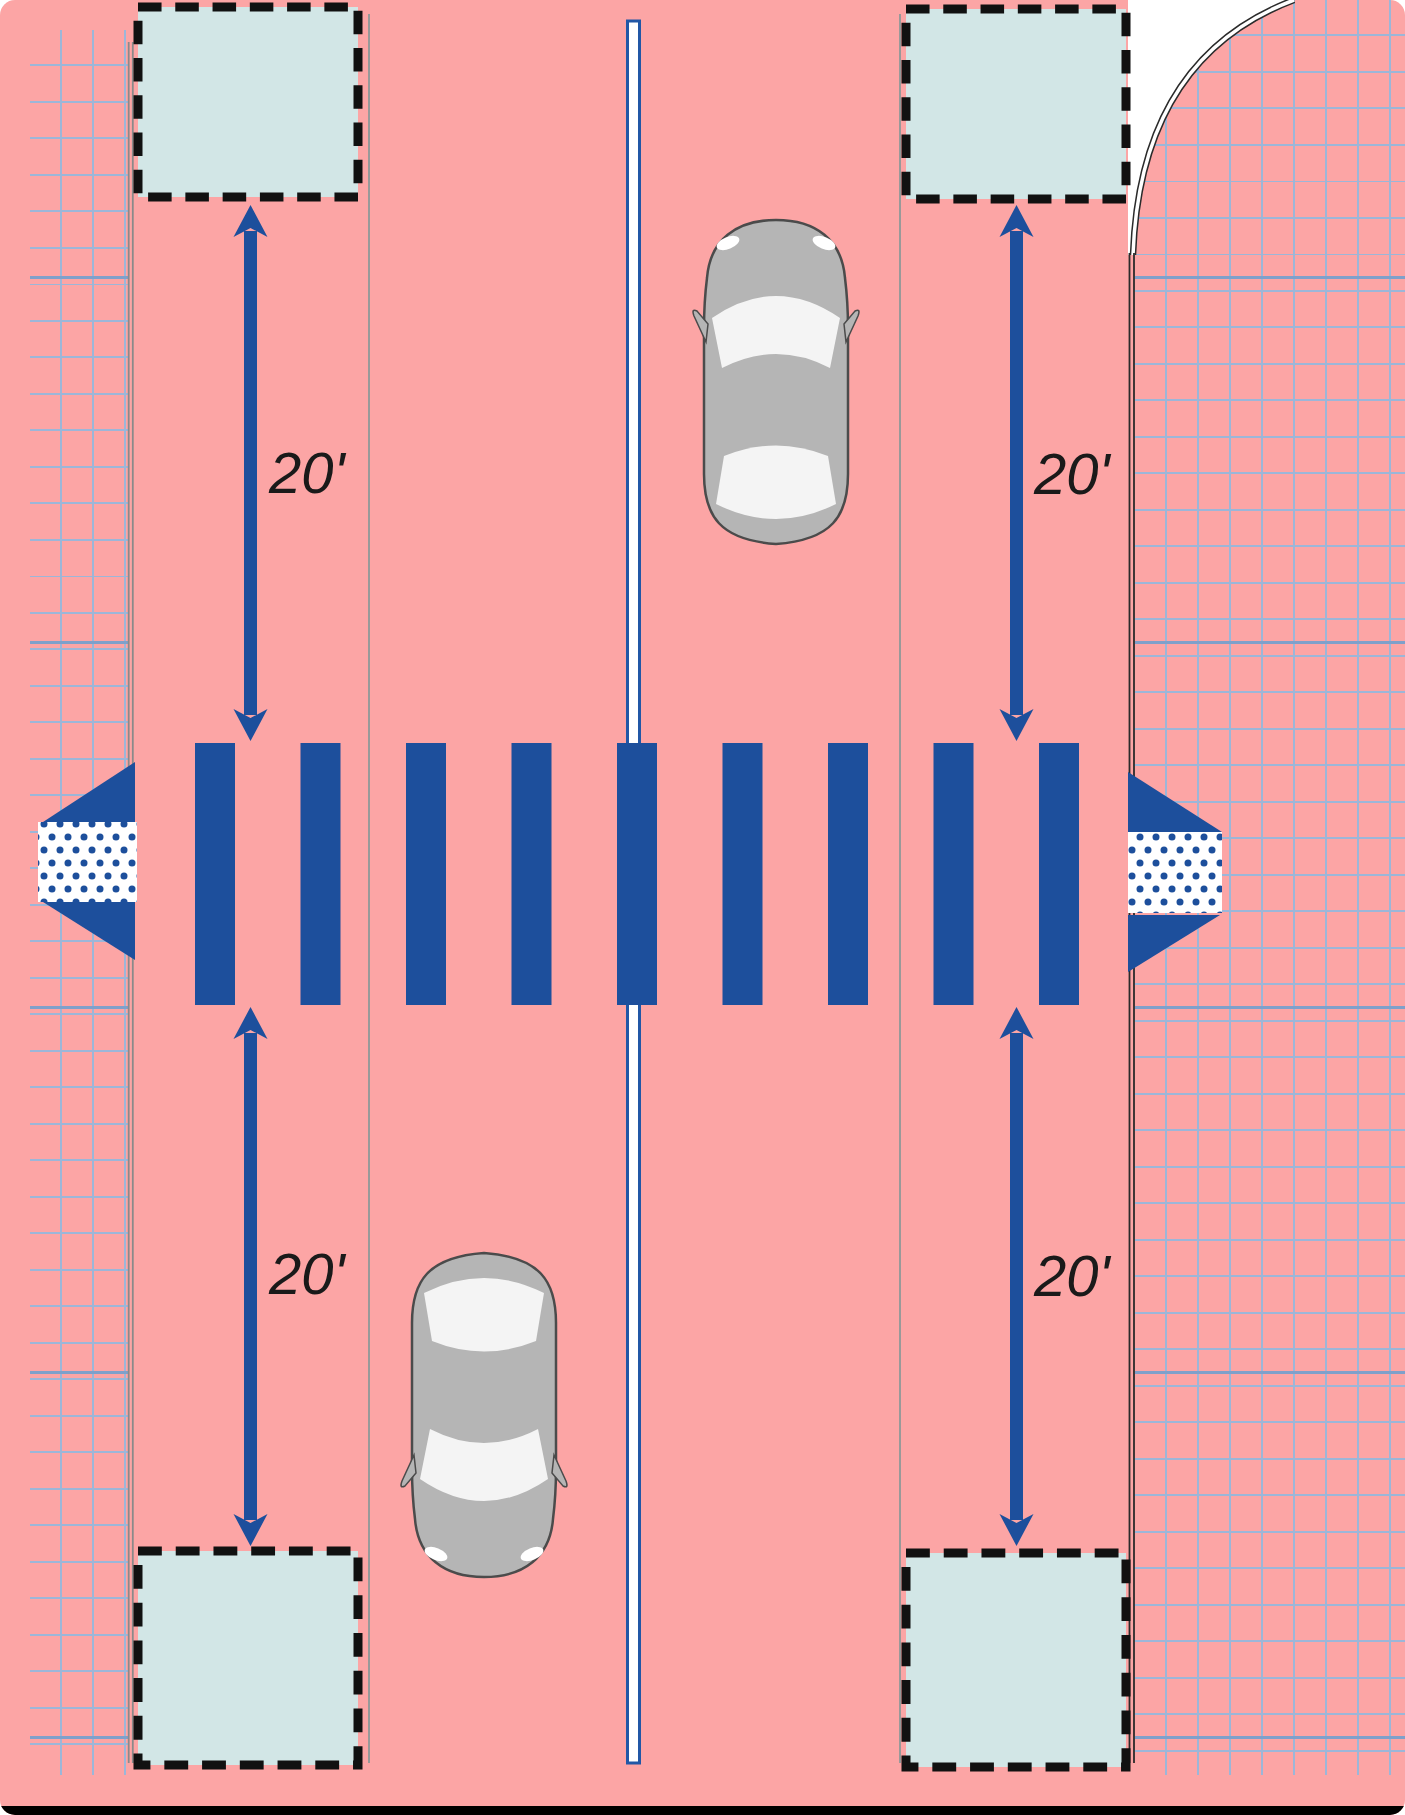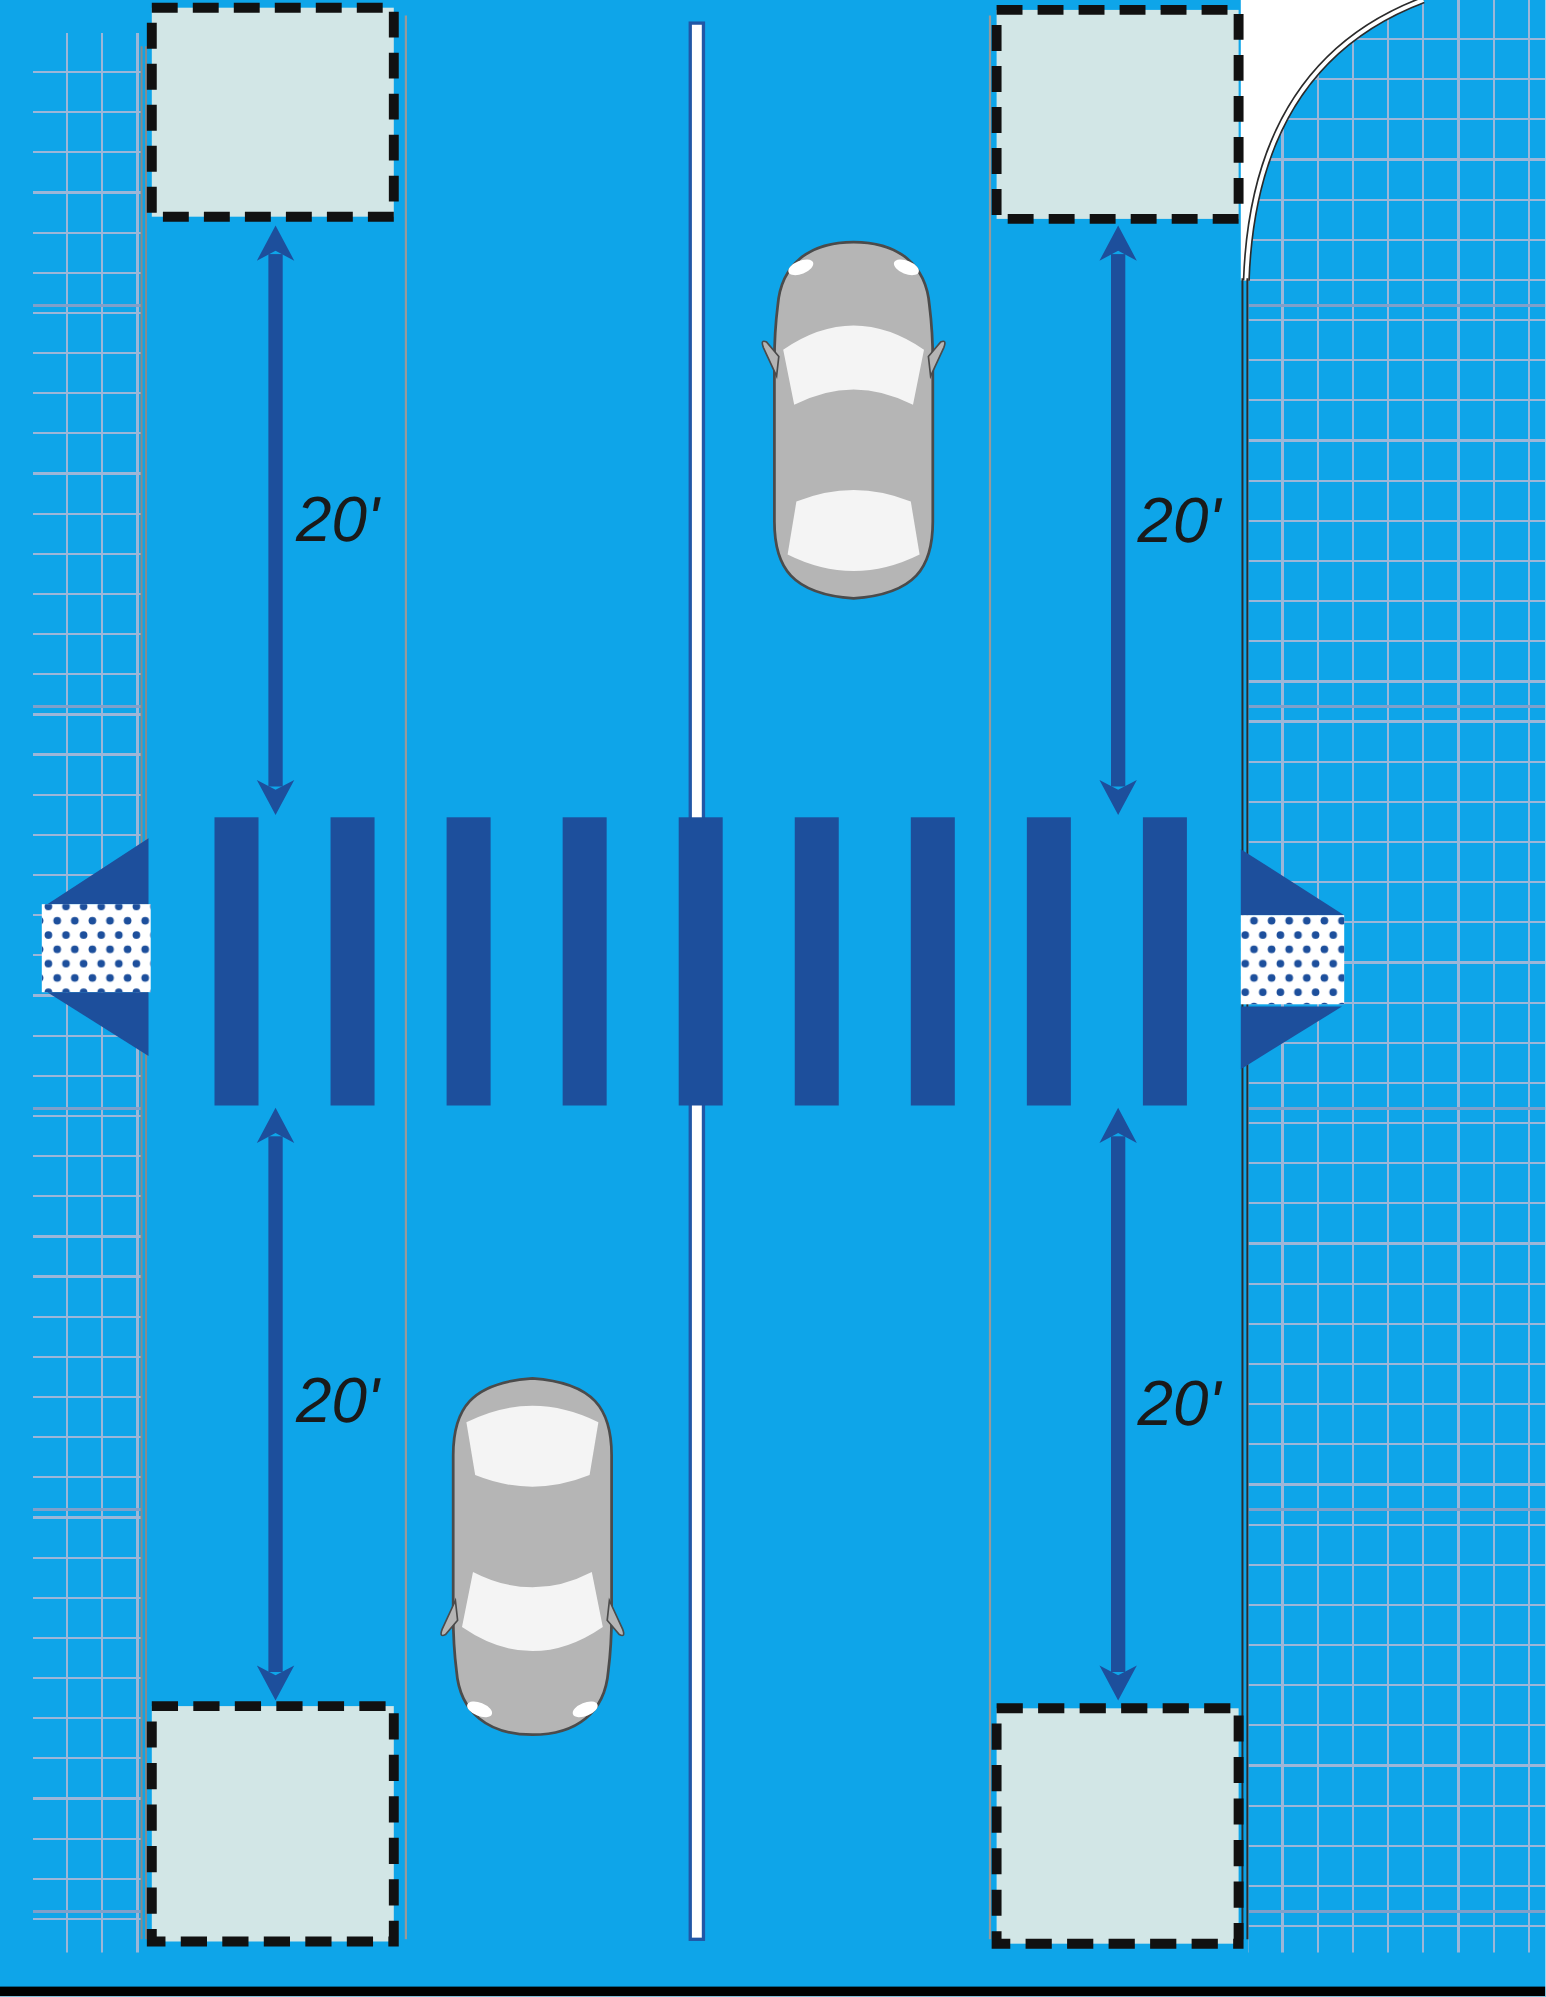--- a/index.html
+++ b/index.html
@@ -14,23 +14,24 @@
     --curb-dark:#2b2b2b;
     --car-body:#b5b5b5;
     --car-outline:#4b4b4b;
     --car-glass:#f4f4f4;
     --label-text:#1a1a1a;
   }
   html,body{margin:0;padding:0;background:#ffffff;}
   .stage{
     position:relative;
     width:1405px;height:1815px;
-    background:#0ea5e9;
+    background:#fca5a5;
     overflow:hidden;
     font-family:"Liberation Sans",sans-serif;
+    border-radius:15px;
   }
   .grid{position:absolute;}
   .grid-left{
     left:30px;top:30px;width:99px;height:1745px;
     background-image:
       repeating-linear-gradient(to bottom, transparent 0 246px, var(--grid-major) 246px 249px, transparent 249px 365px),
       repeating-linear-gradient(to right, transparent 0 30px, var(--grid-line) 30px 32px),
       repeating-linear-gradient(to bottom, transparent 0 34.5px, var(--grid-line) 34.5px 36.5px);
   }
   .grid-right{

